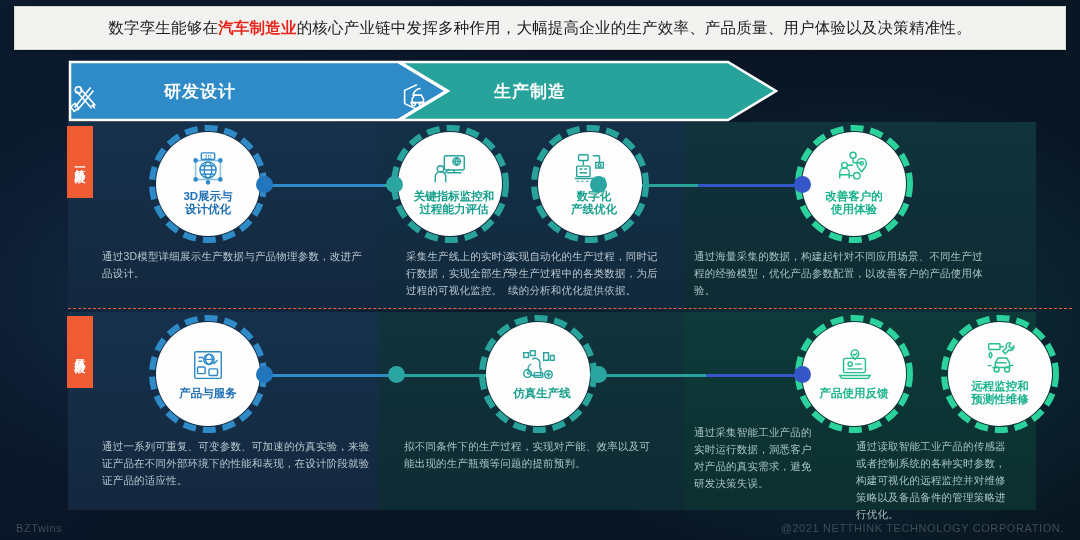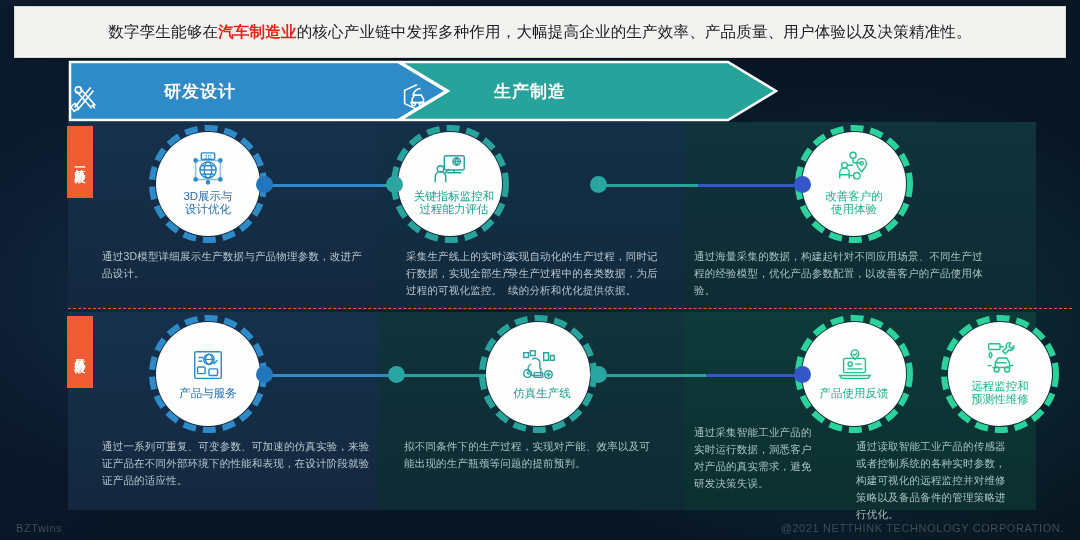--- a/index.html
+++ b/index.html
@@ -10,21 +10,21 @@
     position:relative;
     background:
       radial-gradient(ellipse 420px 300px at 18% 55%, #122c46 0%, rgba(18,44,70,0) 70%),
       radial-gradient(ellipse 500px 340px at 78% 60%, #0e3340 0%, rgba(14,51,64,0) 72%),
       linear-gradient(135deg,#0b1a2e 0%,#0a1526 45%,#081722 100%);
   }
   #stage{ position:absolute; inset:0; }
 
   
   .headline{
-    position:absolute; left:14px; top:6px; width:1052px; height:52px;
+    position:absolute; left:14px; top:6px; width:1052px; height:44px;
     background:#f2f2f0; border:1px solid #d8d8d4;
     display:flex; align-items:center; justify-content:center;
     box-shadow:0 1px 3px rgba(0,0,0,.45);
   }
   .headline .txt{ font-size:15.5px; color:#1b1b1b; letter-spacing:.2px; white-space:nowrap; }
   .headline .hl{ color:#e8261b; font-weight:bold; }
 
   
   .banner{ position:absolute; left:68px; top:60px; width:1004px; height:62px; }
   .arw{
@@ -73,21 +73,21 @@
   
   .node{ position:absolute; width:104px; height:104px; }
   .node .disc{
     position:absolute; inset:0; border-radius:50%;
     background:#fdfdfd;
     display:flex; flex-direction:column; align-items:center; justify-content:center;
     z-index:3;
   }
   .ring{ position:absolute; inset:-7px; z-index:2; }
   .node .nico{ width:38px; height:38px; margin-top:-2px; }
-  .node .ntext{ margin-top:2px; text-align:center; font-size:11.5px; font-weight:normal; line-height:13px; }
+  .node .ntext{ margin-top:2px; text-align:center; font-size:11.5px; font-weight:bold; line-height:13px; }
   .blueT{ color:#1f6fb4; }
   .tealT{ color:#18a08e;margin-left:8px; }
   .greenT{ color:#19b38c; }
 
   .dot{ position:absolute; width:17px; height:17px; border-radius:50%; z-index:4; }
   .line{ position:absolute; height:3px; z-index:1; }
 
   
   .desc{
     position:absolute; font-size:10.5px; line-height:17px;
@@ -206,20 +206,39 @@
             <path d="M14 25 l5 -5"></path>
           </svg>
           <div class="ntext tealT">
             <div>关键指标监控和</div>
             <div>过程能力评估</div>
           </div>
         </div>
       </div>
       <div class="desc" style="left:338px; top:126px; width:116px;">采集生产线上的实时运行数据，实现全部生产过程的可视化监控。</div>
 
+      <div class="node" style="left:470px; top:10px;">
+        <svg class="ring" viewBox="0 0 118 118">
+          <circle cx="59" cy="59" r="56" fill="none" stroke="#27a39b" stroke-width="6" stroke-dasharray="13 7"></circle>
+        </svg>
+        <div class="disc">
+          <svg class="nico" viewBox="0 0 40 40" fill="none" stroke="#27a39b" stroke-width="1.5">
+            <rect x="8" y="5" width="10" height="6" rx="1"></rect>
+            <path d="M13 11 v5 M23 6 h7 M30 6 v7 M26 13 h8 v6 h-8 z"></path>
+            <circle cx="30" cy="16" r="1.6"></circle>
+            <rect x="6" y="17" width="14" height="11" rx="1"></rect>
+            <path d="M9 20 h3 M14 20 h3 M9 24 h8"></path>
+            <path d="M4 30 h32 M6 33 h2 M11 33 h2 M16 33 h2 M21 33 h2 M26 33 h2 M31 33 h2"></path>
+          </svg>
+          <div class="ntext tealT">
+            <div>数字化</div>
+            <div>产线优化</div>
+          </div>
+        </div>
+      </div>
       <div class="desc" style="left:440px; top:126px; width:150px;">实现自动化的生产过程，同时记录生产过程中的各类数据，为后续的分析和优化提供依据。</div>
 
       <div class="node" style="left:734px; top:10px;">
         <svg class="ring" viewBox="0 0 118 118">
           <circle cx="59" cy="59" r="56" fill="none" stroke="#2bd29c" stroke-width="6" stroke-dasharray="13 7"></circle>
         </svg>
         <div class="disc">
           <svg class="nico" viewBox="0 0 40 40" fill="none" stroke="#25bf90" stroke-width="1.5">
             <circle cx="19" cy="5.5" r="3.2"></circle>
             <circle cx="10" cy="16" r="3"></circle>

